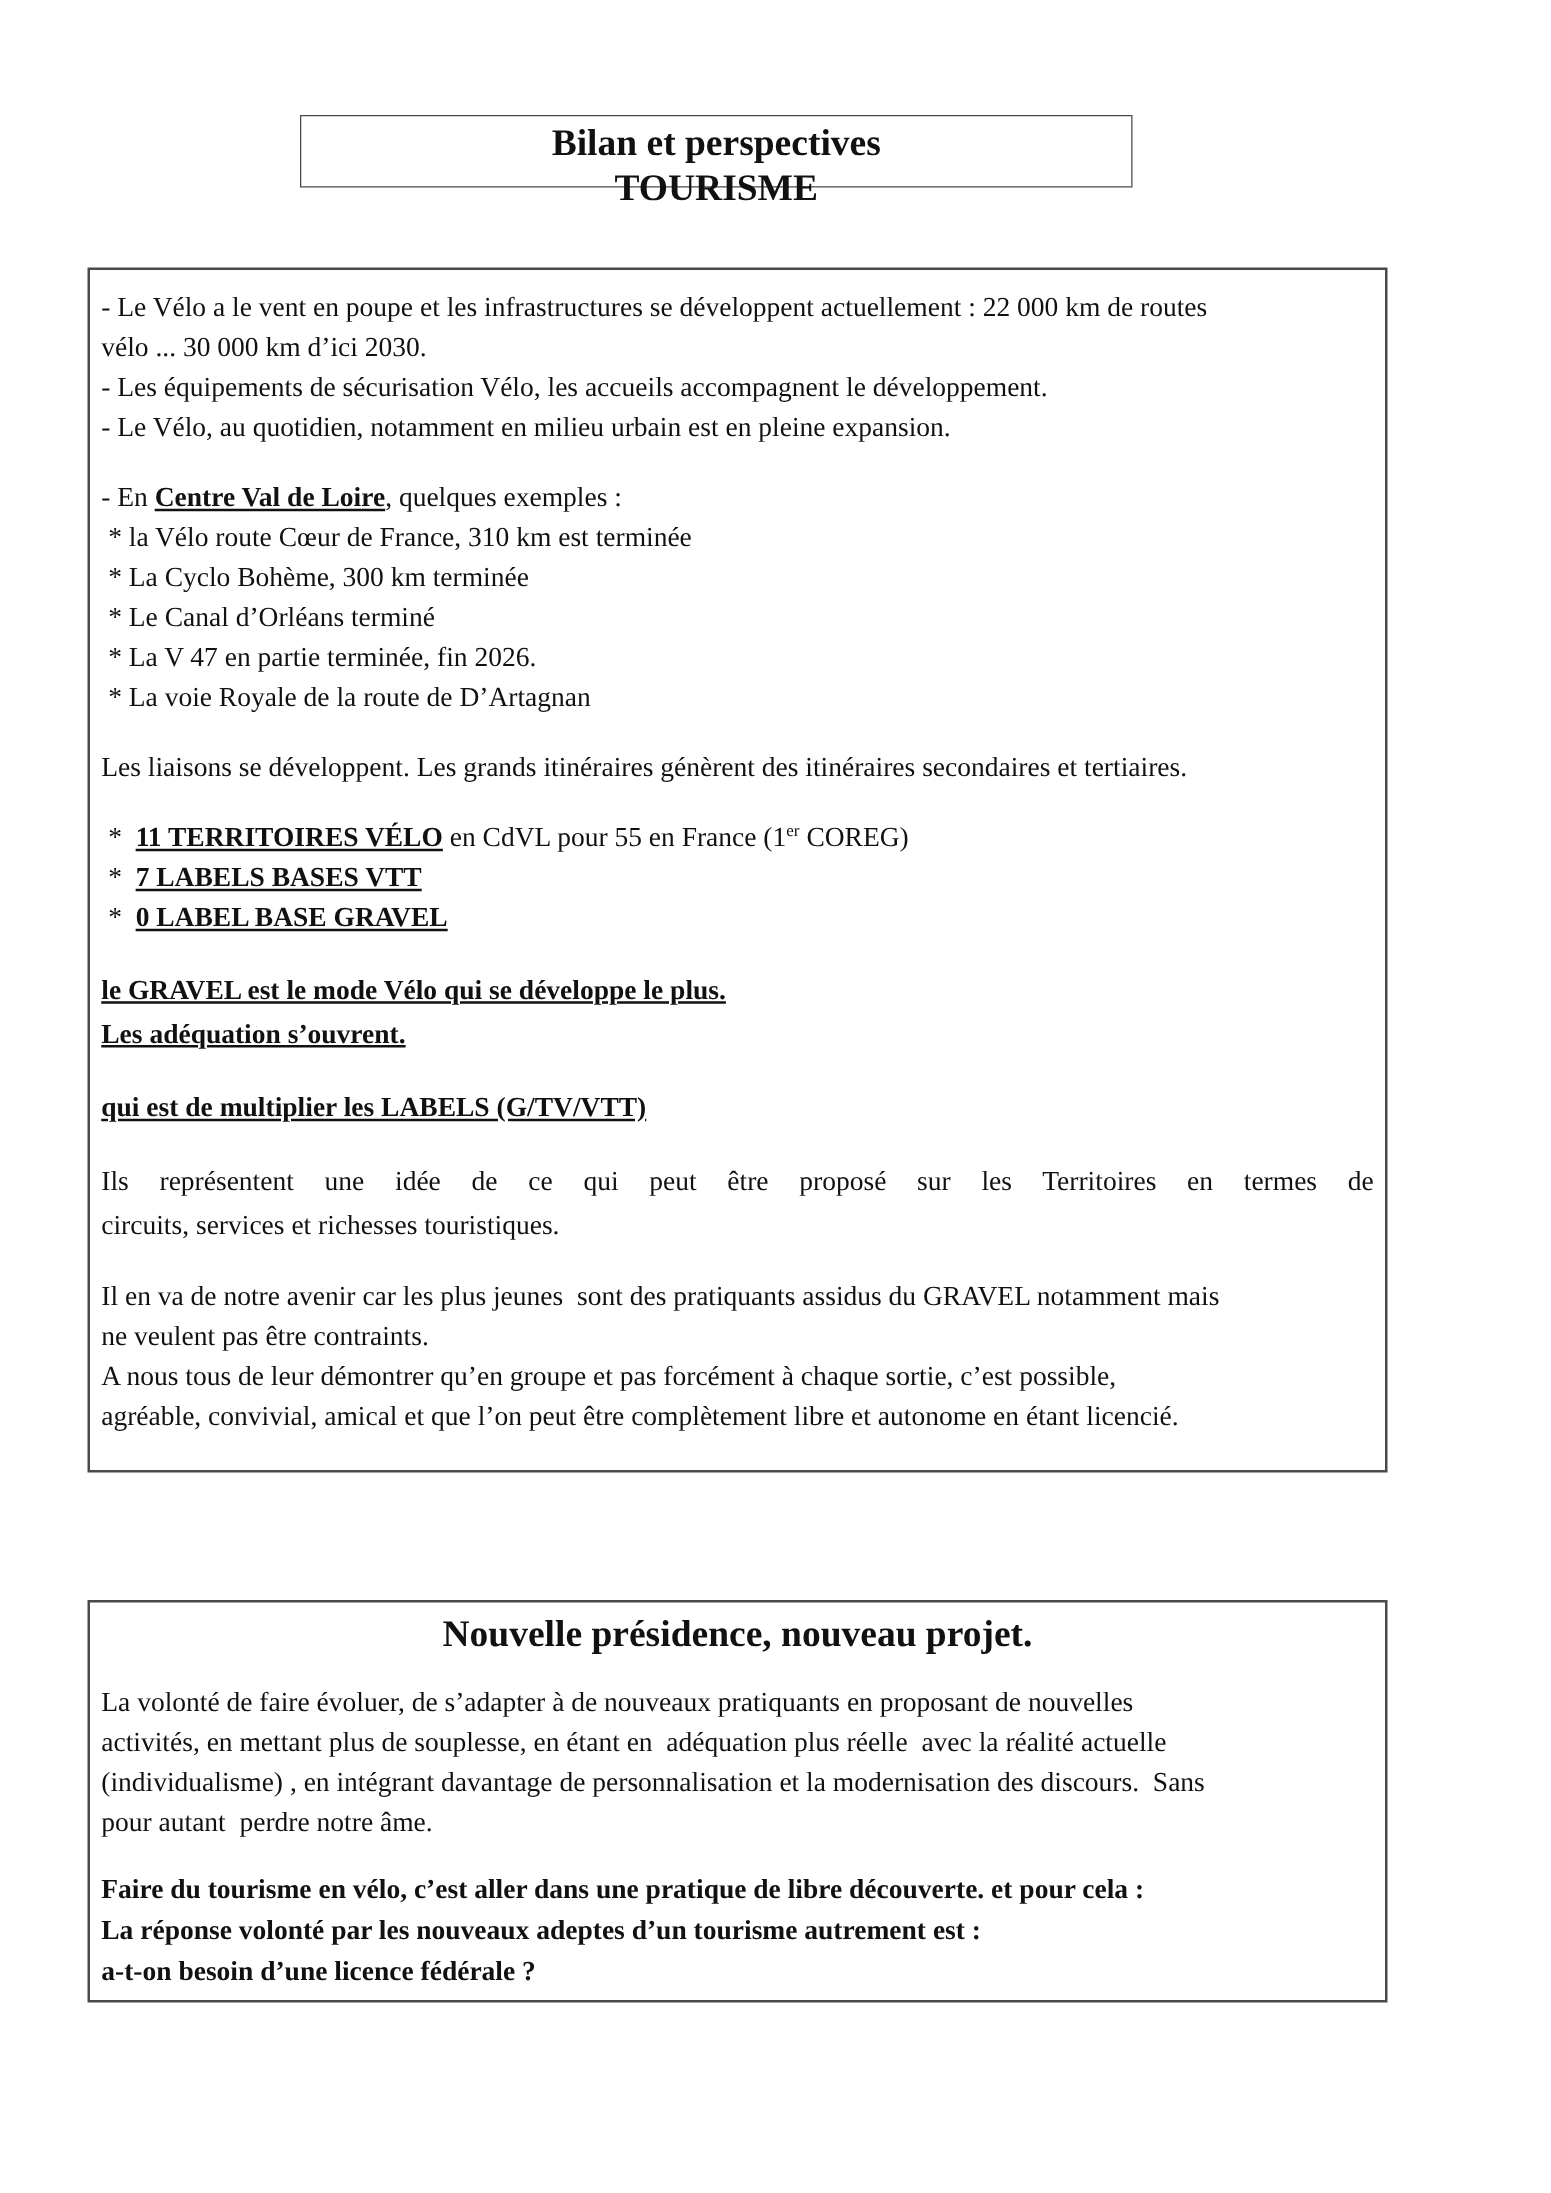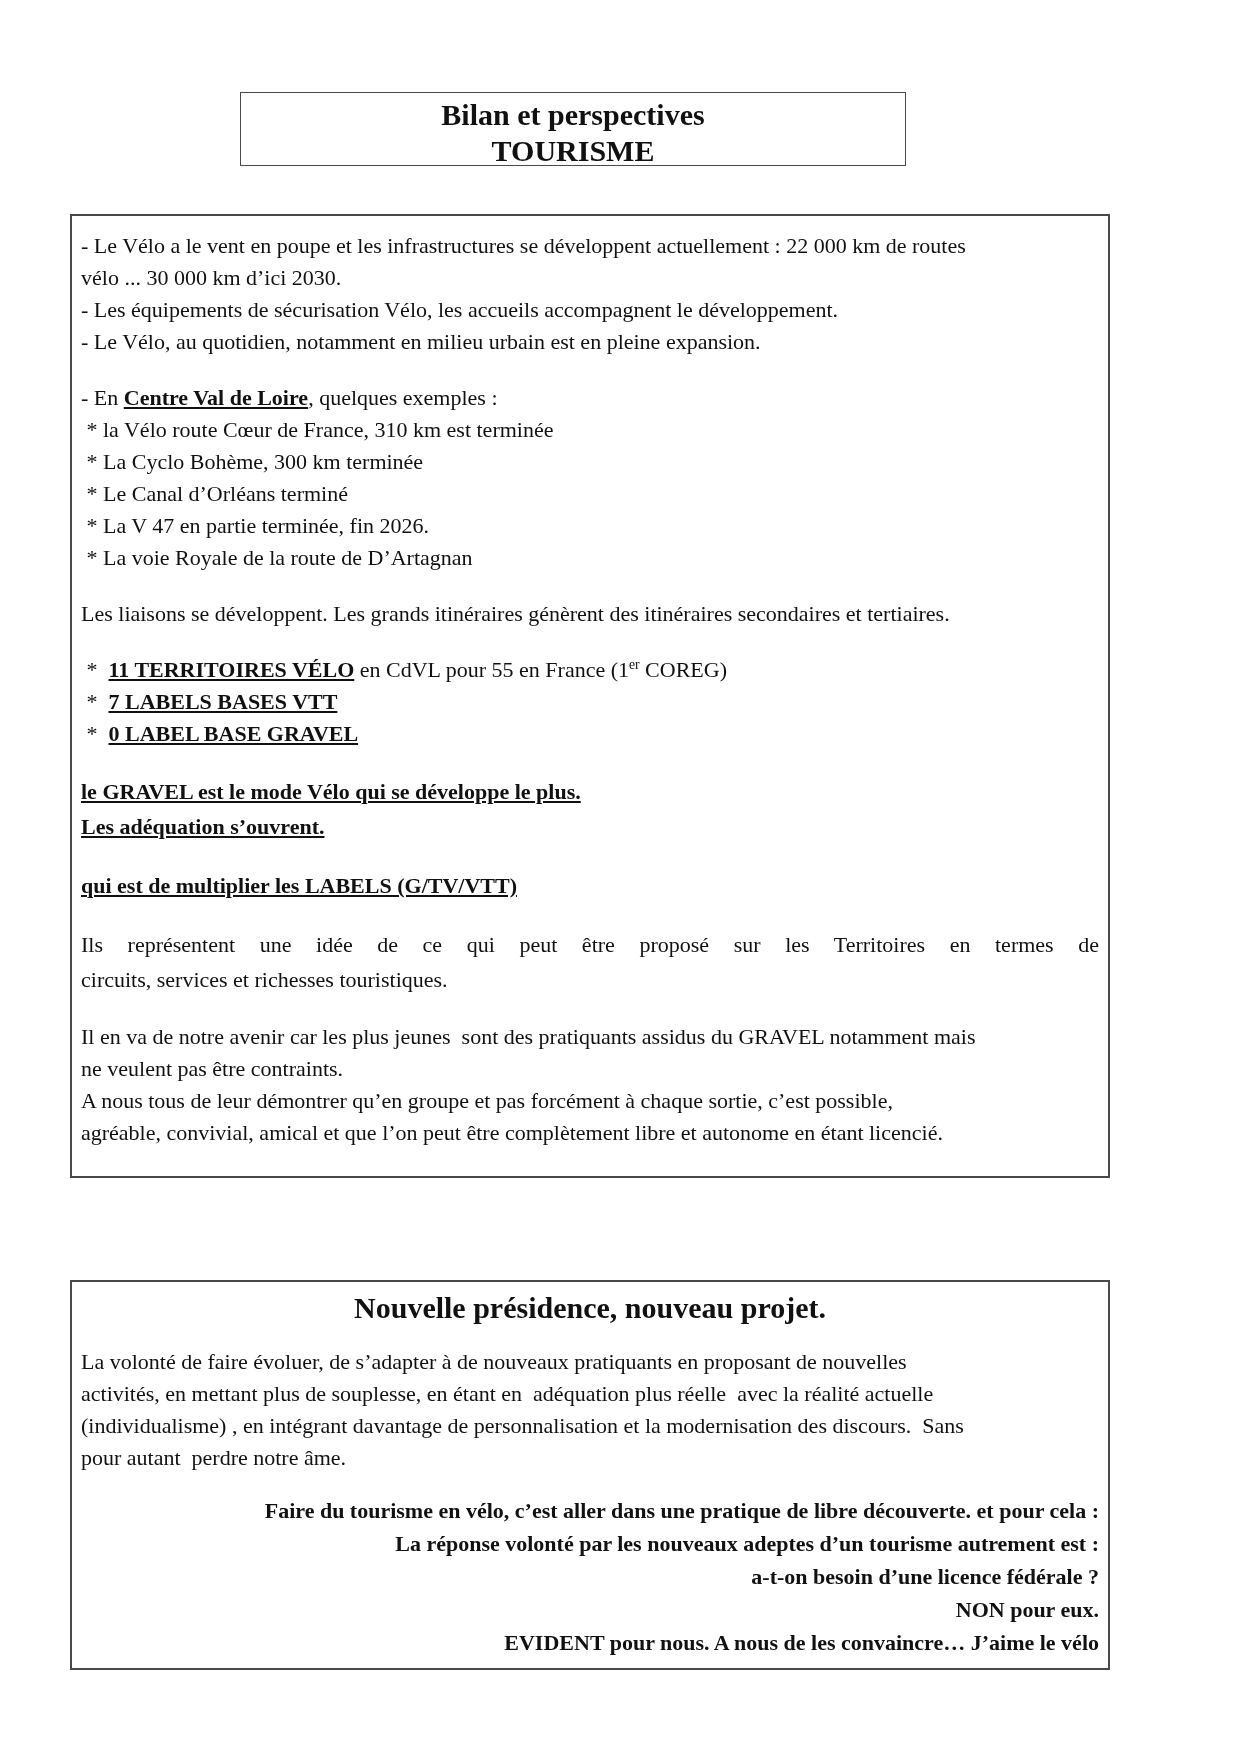--- a/index.html
+++ b/index.html
@@ -5,43 +5,43 @@
   html,body { margin:0; padding:0; }
   body {
     width:1241px; height:1754px;
     background:#ffffff;
     font-family:"Liberation Serif","DejaVu Serif",serif;
     color:#111;
     position:relative;
     overflow:hidden;
   }
   .title-box {
-    position:absolute; left:240px; top:92px; width:666px; height:74px;
+    position:absolute; left:240px; top:92px; width:666px; height:58px;
     border:1px solid #4a4a4a;
     text-align:center;
     font-weight:bold; font-size:30px; line-height:36px;
     padding-top:4px;
     box-sizing:border-box;
   }
   .frame {
     position:absolute; left:70px; width:1040px;
     border:2px solid #4a4a4a;
     box-sizing:border-box;
     padding:14px 9px 0 9px;
     font-size:22px; line-height:32px;
     overflow:hidden;
   }
   .box1 { top:214px; height:964px; }
-  .box2 { top:1280px; height:390px; padding-top:6px;font-family:Liberation Serif, serif; }
+  .box2 { top:1280px; height:322px; padding-top:6px;font-family:Liberation Serif, serif; }
   .line { white-space:pre; }
   .spacer { height:24px; }
   .big { font-size:22px; line-height:35px; }
   .bold { font-weight:bold;text-decoration:underline; }
   .stretch { text-align:justify; text-align-last:justify; }
-  .center { text-align:right; }
+  .center { text-align:left; }
   .box2-title {
     text-align:center; font-weight:bold; font-size:30px; line-height:40px;
   }
   .box2 .spacer1 { height:18px; }
   .box2 .spacer2 { height:20px; }
   .bold-lines .line { line-height:33px; font-weight:bold; }
   sup { font-size:0.62em; vertical-align:super; line-height:0; }
 </style>
 </head>
 <body>

